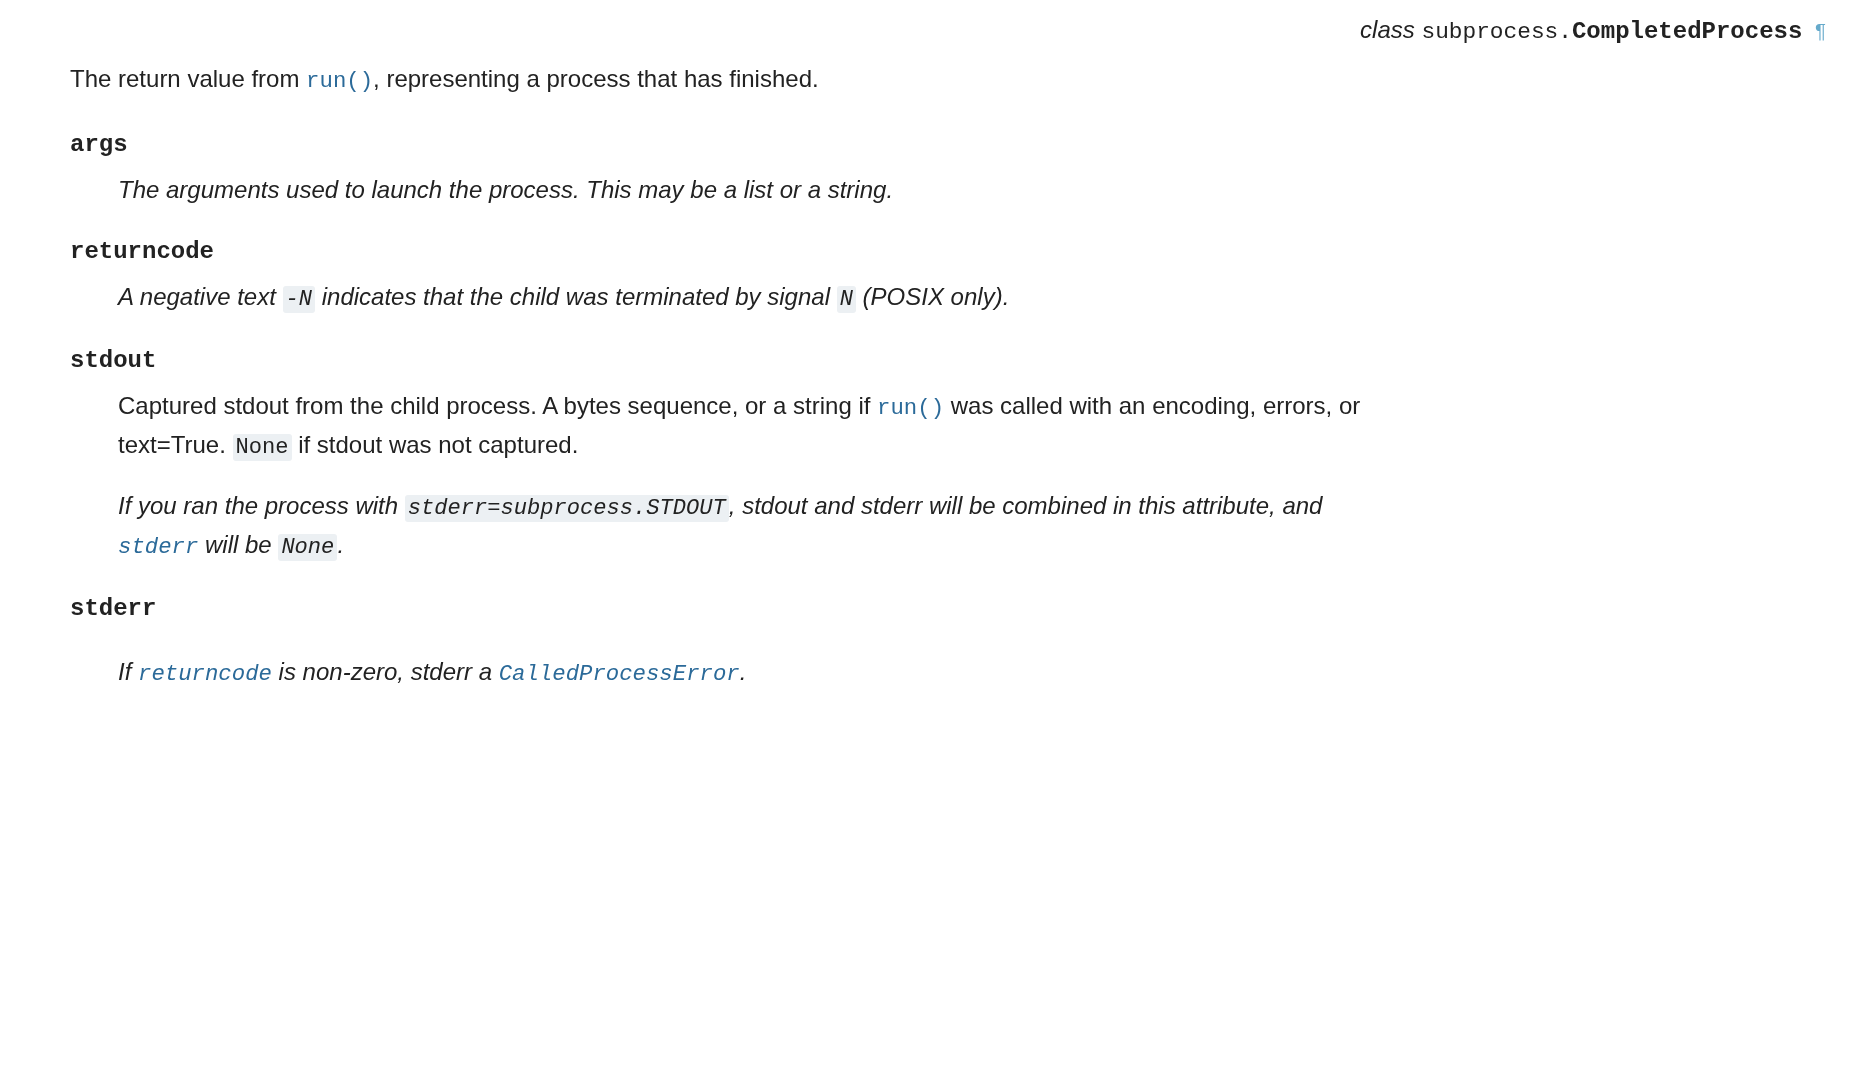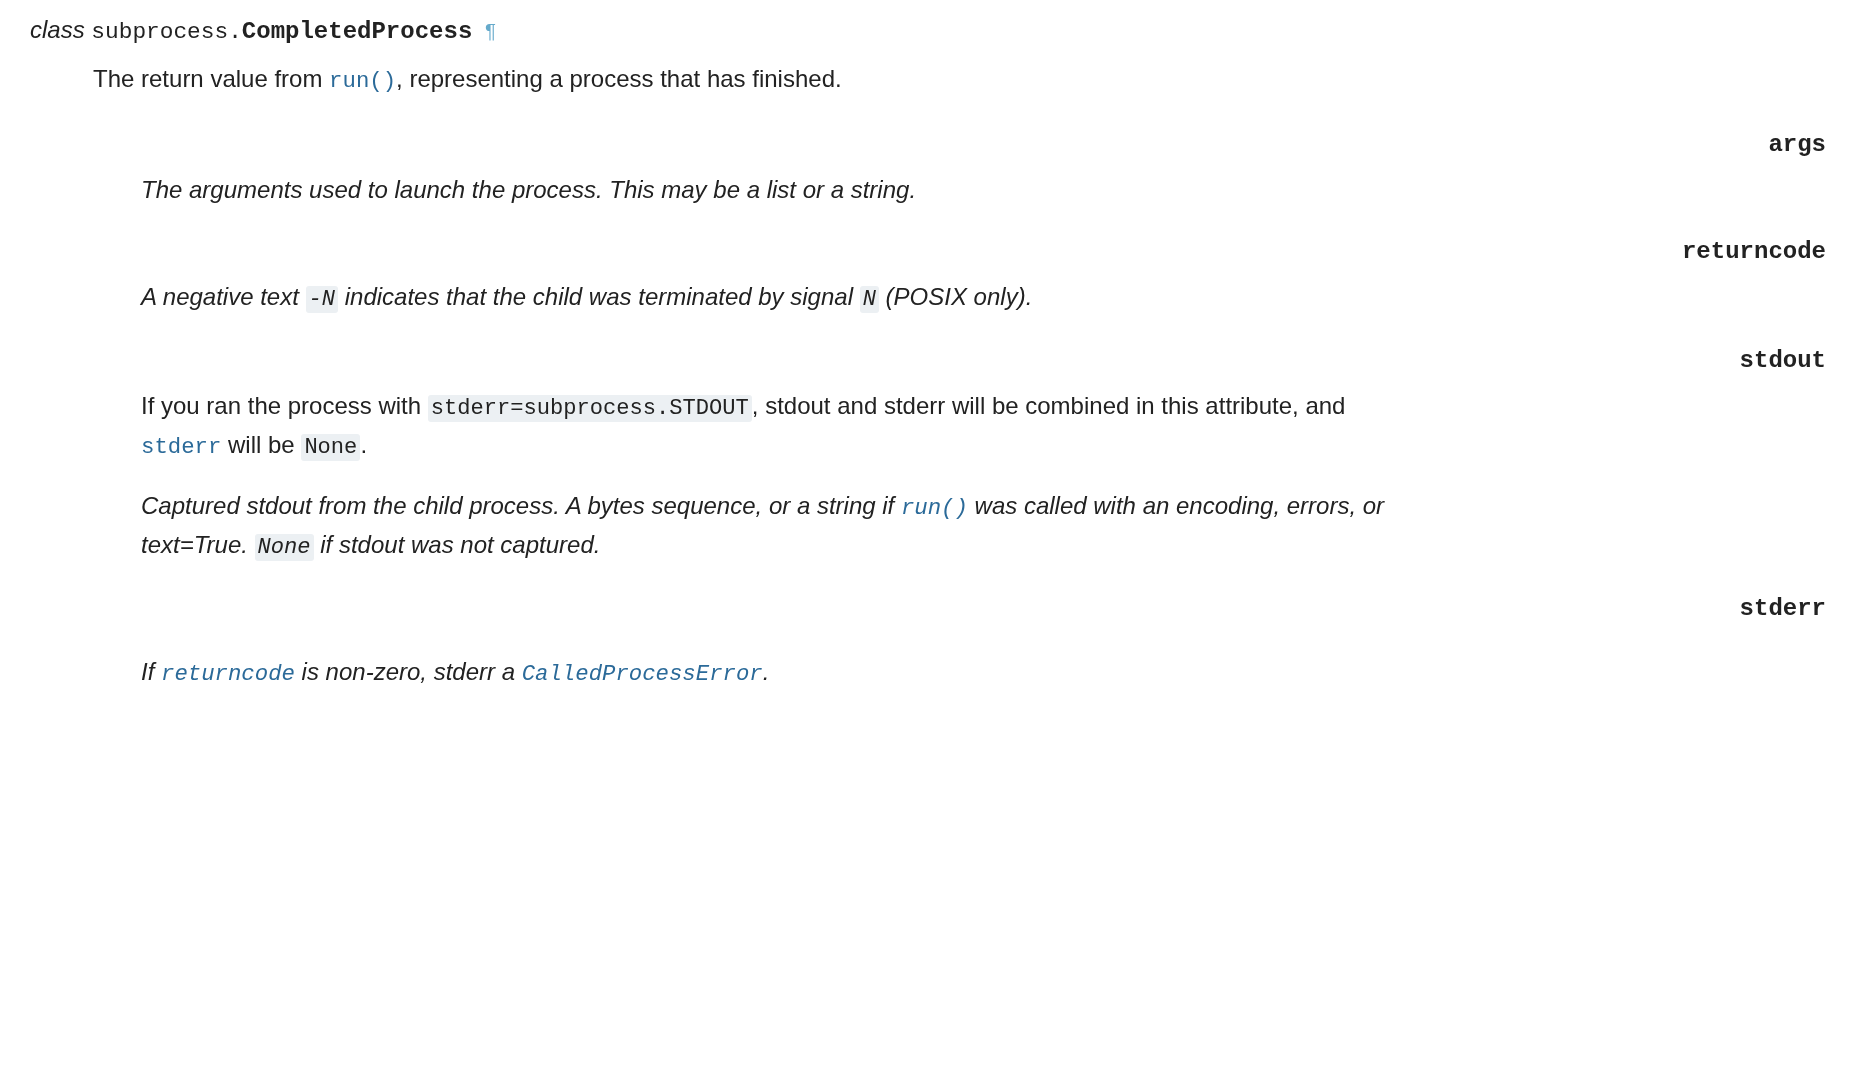--- a/index.html
+++ b/index.html
@@ -10,20 +10,21 @@
     body {
       font-family: -apple-system, BlinkMacSystemFont, "Segoe UI", "Lucida Grande", Verdana, sans-serif;
       font-size: 24px;
       line-height: 1.5;
       color: #222;
       background: #fff;
       padding: 12px 30px 30px 30px;
     }
     .class-sig {
       margin-bottom: 10px;
+      text-align: right;
     }
     .class-keyword {
       font-style: italic;
       font-weight: 400;
     }
     .module-name {
       font-family: "Lucida Console", Monaco, "Courier New", monospace;
       font-size: 0.95em;
     }
     .class-name {
@@ -32,32 +33,31 @@
       font-size: 1.0em;
     }
     .headerlink {
       color: #0072aa;
       font-size: 0.85em;
       padding-left: 6px;
       text-decoration: none;
       opacity: 0.6;
     }
     .class-body {
-      margin-left: 63px;
+      margin-left: 40px;
     }
     .desc {
       margin-bottom: 28px;
       line-height: 1.55;
     }
     .attr-name {
       font-family: "Lucida Console", Monaco, "Courier New", monospace;
       font-weight: 700;
       font-size: 1.0em;
       margin-bottom: 8px;
-      text-align: right;
     }
     .attr-body {
       margin-left: 48px;
     }
     .attr-block {
       margin-bottom: 26px;
     }
     .para {
       margin-bottom: 22px;
       line-height: 1.55;
@@ -113,24 +113,24 @@
         <p class="para">
           <span>A negative text </span><code class="docutils-literal">-N</code><span> indicates that the child was terminated by signal </span><code class="docutils-literal">N</code><span> (POSIX only).</span>
         </p>
       </dd>
     </dl>
 
     <dl class="attr-block">
       <dt class="attr-name">stdout</dt>
       <dd class="attr-body">
         <p class="para">
-          <span>If you ran the process with </span><code class="docutils-literal">stderr=subprocess.STDOUT</code><span>, stdout and stderr will be combined in this attribute, and </span><a href="#" class="xref">stderr</a><span> will be </span><code class="docutils-literal">None</code><span>.</span>
+          <span>Captured stdout from the child process. A bytes sequence, or a string if </span><a href="#" class="xref">run()</a><span> was called with an encoding, errors, or text=True. </span><code class="docutils-literal">None</code><span> if stdout was not captured.</span>
         </p>
         <p class="para">
-          <span>Captured stdout from the child process. A bytes sequence, or a string if </span><a href="#" class="xref">run()</a><span> was called with an encoding, errors, or text=True. </span><code class="docutils-literal">None</code><span> if stdout was not captured.</span>
+          <span>If you ran the process with </span><code class="docutils-literal">stderr=subprocess.STDOUT</code><span>, stdout and stderr will be combined in this attribute, and </span><a href="#" class="xref">stderr</a><span> will be </span><code class="docutils-literal">None</code><span>.</span>
         </p>
       </dd>
     </dl>
 
     <dl class="attr-block">
       <dt class="attr-name">stderr</dt>
     </dl>
 
     <dl class="attr-block">
       <dd class="attr-body">

